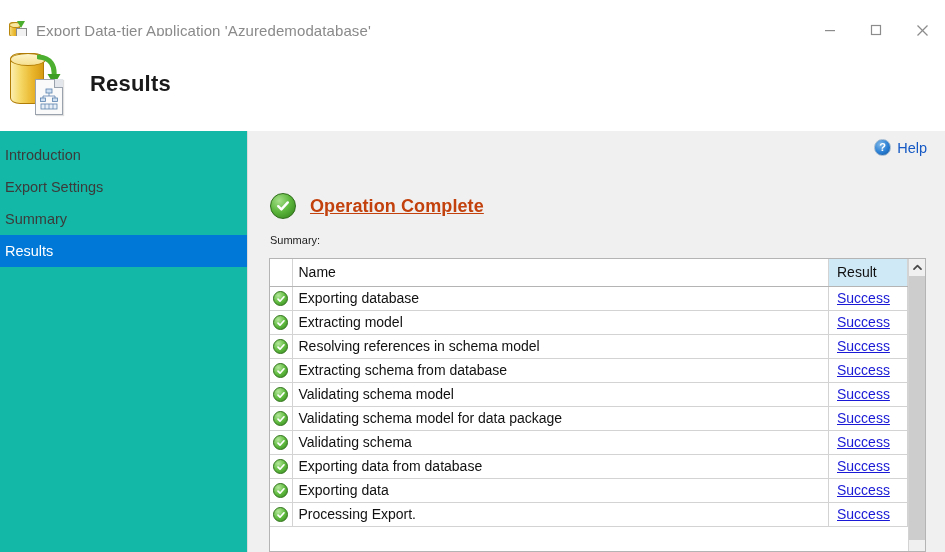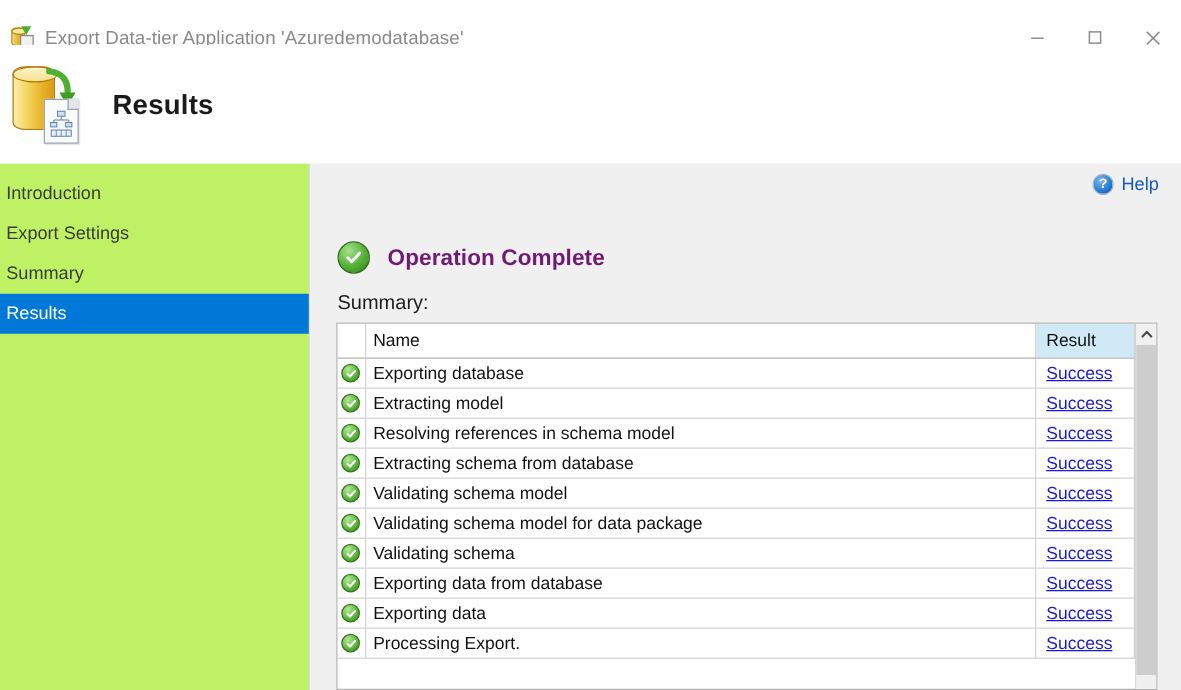--- a/index.html
+++ b/index.html
@@ -124,21 +124,21 @@
     width: 945px; height: 421px;
     display: flex;
   }
   .hr-line {
     position: absolute; top: 131px; left: 0;
     width: 945px; height: 1px; background: #dcdcdc;
   }
 
   .sidebar {
     width: 248px; height: 421px;
-    background: #bef264;
+    background: #14b8a6;
     border-right: 1px solid #dcdcdc;
     padding-top: 8px;
     flex: none;
   }
   .nav-item {
     height: 32px; line-height: 32px;
     padding-left: 5px;
     font-size: 14.5px; color: #3b3b3b;
     white-space: nowrap;
     cursor: default;
@@ -176,26 +176,26 @@
   }
   .check-circle {
     width: 26px; height: 26px; border-radius: 50%;
     background: radial-gradient(circle at 34% 28%, #a6e08b 0%, #5cb63c 48%, #2e7d17 100%);
     border: 1px solid #2e6b1a;
     display: flex; align-items: center; justify-content: center;
     flex: none;
   }
   .check-circle svg { display: block; }
   .op-text {
-    font-size: 18px; font-weight: bold; color: #701a75;
-    margin-left: 14px; letter-spacing: .1px;
+    font-size: 18px; font-weight: bold; color: #c2410c;
+    margin-left: 14px; letter-spacing: .1px; text-decoration: underline;
   }
   .summary-label {
     position: absolute; left: 22px; top: 103px;
-    font-size: 16px; color: #1d1d1d;
+    font-size: 11px; color: #1d1d1d;
   }
 
   
   .grid-wrap {
     position: absolute; left: 21px; top: 127px;
     width: 657px; height: 294px;
     background: #ffffff;
     border: 1px solid #b4b4b4;
     display: flex;
     overflow: hidden;

